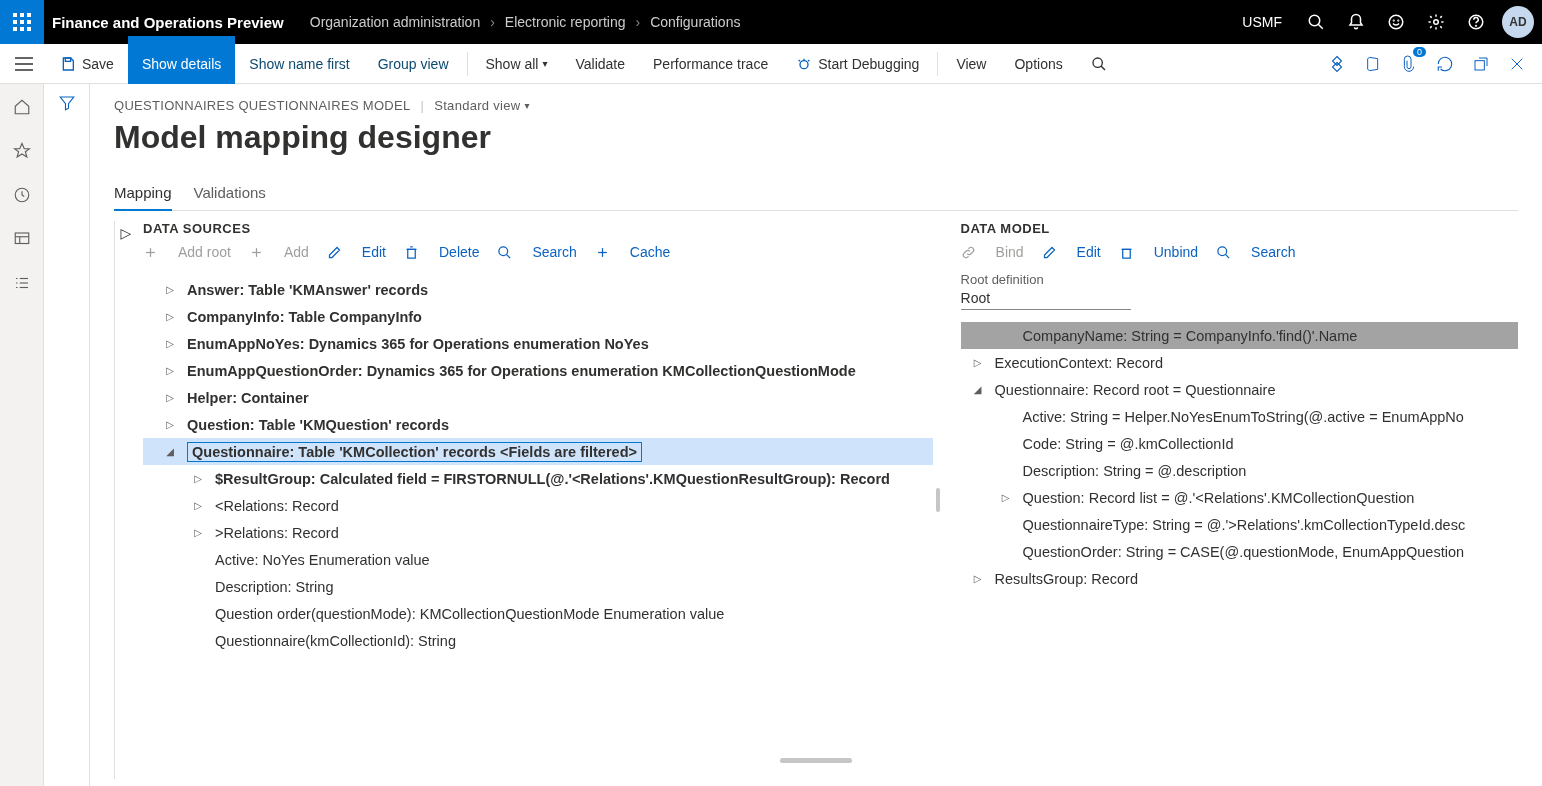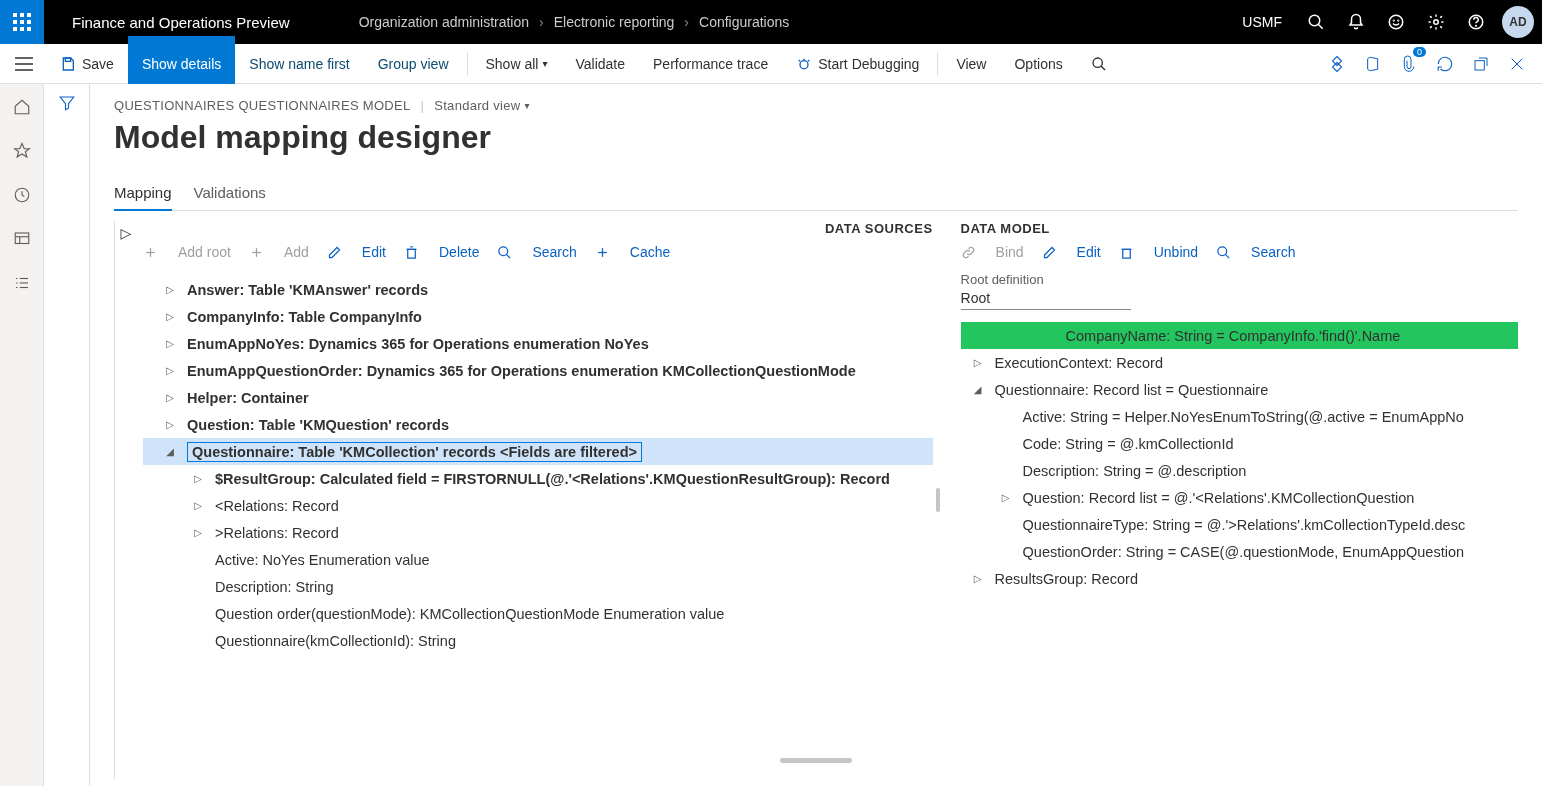--- a/index.html
+++ b/index.html
@@ -3,22 +3,22 @@
 <meta charset="utf-8">
 <style>
 * { box-sizing: border-box; margin: 0; padding: 0; }
 body { font-family: "Segoe UI", Arial, sans-serif; font-size: 14px; color: #323130; background: #fff; overflow: hidden; }
 
 
 .topbar { display: flex; align-items: center; background: #000; color: #fff; height: 44px; }
 .waffle { width: 44px; height: 44px; background: #0078d4; display: flex; align-items: center; justify-content: center; }
 .waffle-icon { display: grid; grid-template-columns: repeat(3, 4px); grid-template-rows: repeat(3, 4px); gap: 3px; }
 .waffle-icon span { background: #fff; }
-.app-title { padding: 0 28px; font-weight: 400; font-size: 15px; }
-.breadcrumb { display: flex; align-items: center; margin-left: 35px; font-size: 14px; color: #ccc; }
+.app-title { padding: 0 8px; font-weight: 700; font-size: 15px; }
+.breadcrumb { display: flex; align-items: center; margin-left: 12px; font-size: 14px; color: #ccc; }
 .breadcrumb .crumb { padding: 0 6px; }
 .breadcrumb .sep { padding: 0 4px; color: #888; }
 .topbar-right { margin-left: auto; display: flex; align-items: center; padding-right: 8px; }
 .legal-entity { padding: 0 14px; font-size: 14px; }
 .top-icon { width: 40px; height: 44px; display: flex; align-items: center; justify-content: center; cursor: pointer; }
 .top-icon svg { stroke: #fff; fill: none; }
 .avatar { width: 32px; height: 32px; border-radius: 50%; background: #c5d8ed; color: #333; display: flex; align-items: center; justify-content: center; font-size: 12px; font-weight: 600; margin-left: 6px; }
 
 
 .cmdbar { display: flex; align-items: center; height: 40px; border-bottom: 1px solid #e1dfdd; background: #fff; padding-left: 2px; }
@@ -50,21 +50,21 @@
 .std-view { display: flex; align-items: center; cursor: pointer; }
 .page-title { font-size: 32px; font-weight: 600; margin-top: 6px; }
 .tabs { display: flex; border-bottom: 1px solid #e1dfdd; margin-top: 20px; gap: 22px; }
 .tab { padding: 8px 0; font-size: 15px; color: #605e5c; cursor: pointer; }
 .tab.active { color: #323130; border-bottom: 2px solid #0078d4; margin-bottom: -1px; }
 
 
 .panels { display: flex; margin-top: 10px; height: calc(100% - 130px); position: relative; }
 .ds-panel { flex: 1.1; border-left: 1px solid #e1dfdd; padding-left: 0; overflow: hidden; display: flex; }
 .ds-collapse { width: 22px; display:flex; align-items:flex-start; justify-content:center; padding-top:4px; cursor:pointer; }
-.ds-body { flex:1; padding-left: 6px; text-align: right; }
+.ds-body { flex:1; padding-left: 6px; }
 .dm-panel { flex: 0.75; padding-left: 18px; }
 .panel-title { font-weight: 600; font-size: 13px; letter-spacing: 0.5px; margin-bottom: 8px; }
 .toolbar { display: flex; align-items: center; gap: 18px; margin-bottom: 16px; flex-wrap: wrap; }
 .tool-btn { display: flex; align-items: center; gap: 20px; color: #0b62c1; font-size: 14px; cursor: pointer; }
 .tool-btn.disabled { color: #a19f9d; cursor: default; }
 .tool-btn svg { width: 15px; height: 15px; }
 
 
 .tree { font-size: 14.5px; }
 .tree-row { display: flex; align-items: center; min-height: 27px; padding: 1px 0; }
@@ -74,21 +74,21 @@
 .tree-row.selected .tree-label { border: 1px solid #0078d4; background:#cfe4fa; padding: 1px 4px; }
 .tree-row.bold .tree-label { font-weight: 600; }
 .indent-0 { padding-left: 10px; }
 .indent-1 { padding-left: 20px; }
 .indent-2 { padding-left: 48px; }
 
 .dm-toolbar { display: flex; gap: 18px; margin-bottom: 12px; }
 .field-label { font-size: 13px; color: #605e5c; margin-top: 4px; }
 .field-value { border-bottom: 1px solid #8a8886; width: 170px; padding: 3px 0; margin-bottom: 12px; }
 
-.dm-tree .tree-row.highlighted { background: #22c55e; gap: 43px; }
+.dm-tree .tree-row.highlighted { background: #a3a3a3; }
 .dm-tree .indent-0 { padding-left: 10px; }
 .dm-tree .indent-1 { padding-left: 38px; }
 
 .splitter { width: 10px; display:flex; align-items:center; justify-content:center; cursor: ew-resize; }
 .splitter-handle { width:4px; height:24px; background:#c8c6c4; border-radius:2px; }
 
 .scroll-thumb { position:absolute; bottom:16px; left:50%; transform:translateX(-50%); width:72px; height:5px; background:#c8c6c4; border-radius:3px; }
 </style>
 </head>
 <body>
@@ -447,21 +447,21 @@
           <div class="tree-row indent-1 highlighted">
             <span class="tree-toggle"></span>
             <span class="tree-label">CompanyName: String = CompanyInfo.'find()'.Name</span>
           </div>
           <div class="tree-row indent-0">
             <span class="tree-toggle">▷</span>
             <span class="tree-label">ExecutionContext: Record</span>
           </div>
           <div class="tree-row indent-0">
             <span class="tree-toggle">◢</span>
-            <span class="tree-label">Questionnaire: Record list = Questionnaire</span>
+            <span class="tree-label">Questionnaire: Record root = Questionnaire</span>
           </div>
           <div class="tree-row indent-1">
             <span class="tree-toggle"></span>
             <span class="tree-label">Active: String = Helper.NoYesEnumToString(@.active = EnumAppNo</span>
           </div>
           <div class="tree-row indent-1">
             <span class="tree-toggle"></span>
             <span class="tree-label">Code: String = @.kmCollectionId</span>
           </div>
           <div class="tree-row indent-1">

